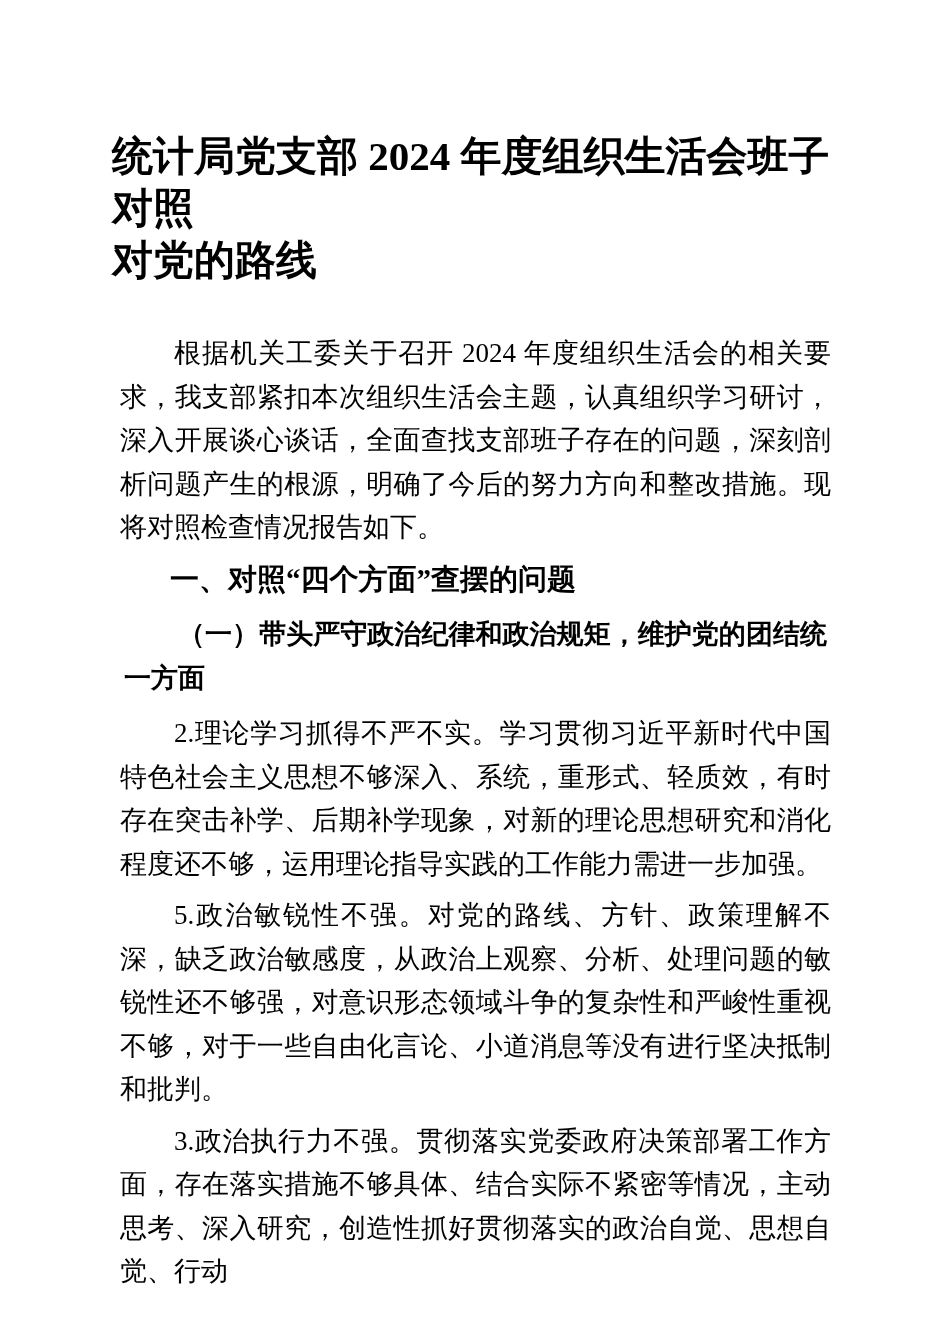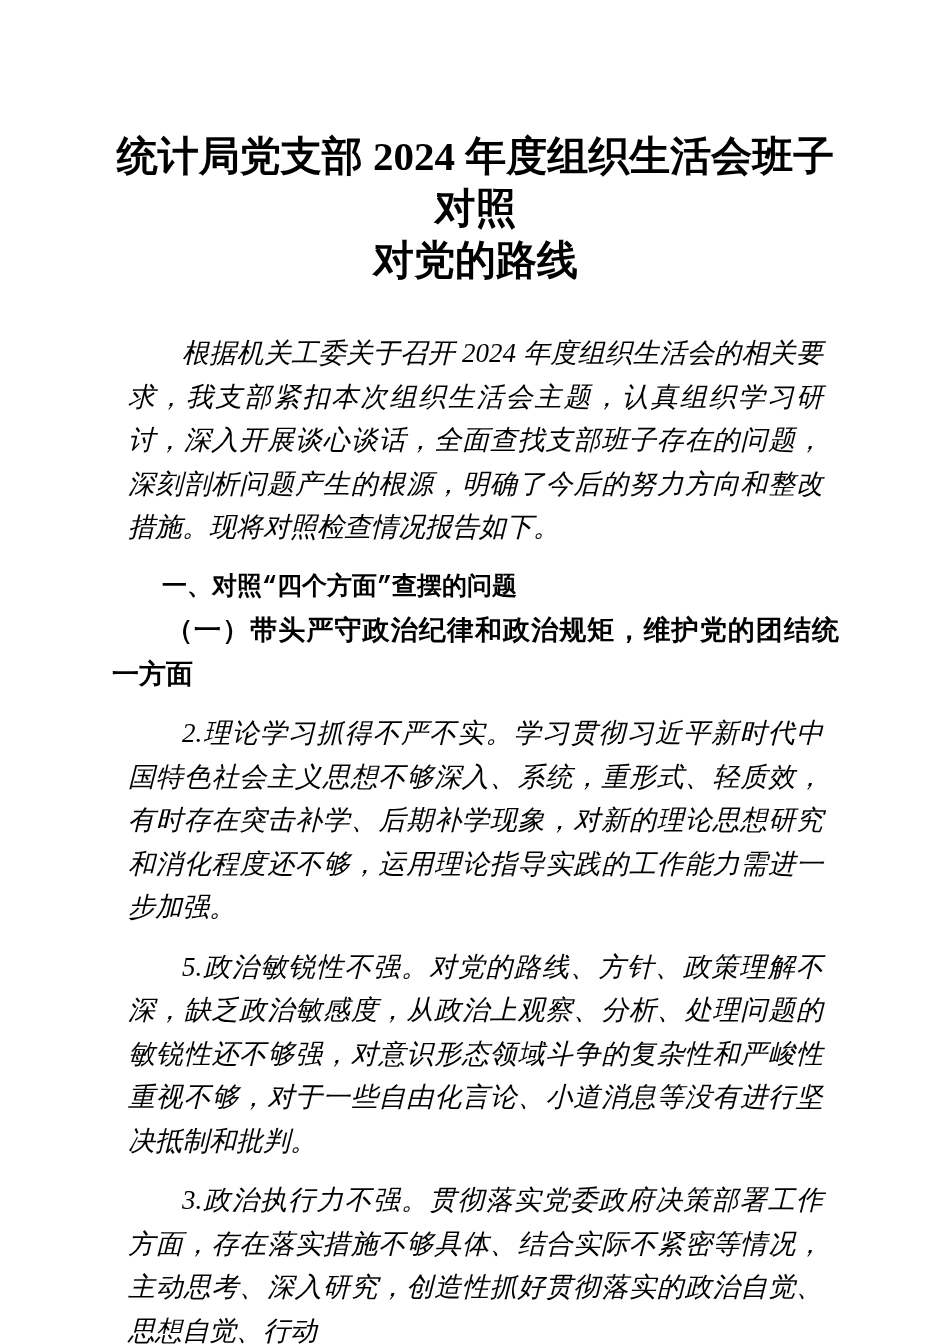--- a/index.html
+++ b/index.html
@@ -19,51 +19,49 @@
     position: absolute;
     left: 112px;
     top: 130px;
     width: 727px;
   }
   .title {
     font-family: "Liberation Serif", "DejaVu Serif", serif;
     font-weight: bold;
     font-size: 41px;
     line-height: 52px;
-    text-align: center;
     color: #000000;
     margin: 0 0 46px 0;
   }
   .para {
     font-family: "Liberation Serif", "DejaVu Serif", serif;
     font-size: 27px;
     line-height: 43.5px;
     text-align: justify;
     text-indent: 2em;
-    margin: 16px;
+    margin: 8px;
     color: #000000;
-    font-style: italic;
   }
   .heading-hei {
-    font-family: Liberation Mono, monospace;
+    font-family: Liberation Serif, serif;
     font-weight: 700;
-    font-size: 25px;
+    font-size: 29px;
     line-height: 43.5px;
     text-indent: 2em;
     margin: 0;
     color: #000000;
   }
   .heading-kai {
     font-family: Liberation Serif, serif;
     font-weight: 700;
     font-size: 27px;
     line-height: 43.5px;
     text-align: justify;
     text-indent: 2em;
-    margin: 0;
+    margin: 12px;
     color: #000000;
   }
 </style>
 </head>
 <body>
 
 <div class="page">
   <div class="doc">
 
     <h1 class="title">

